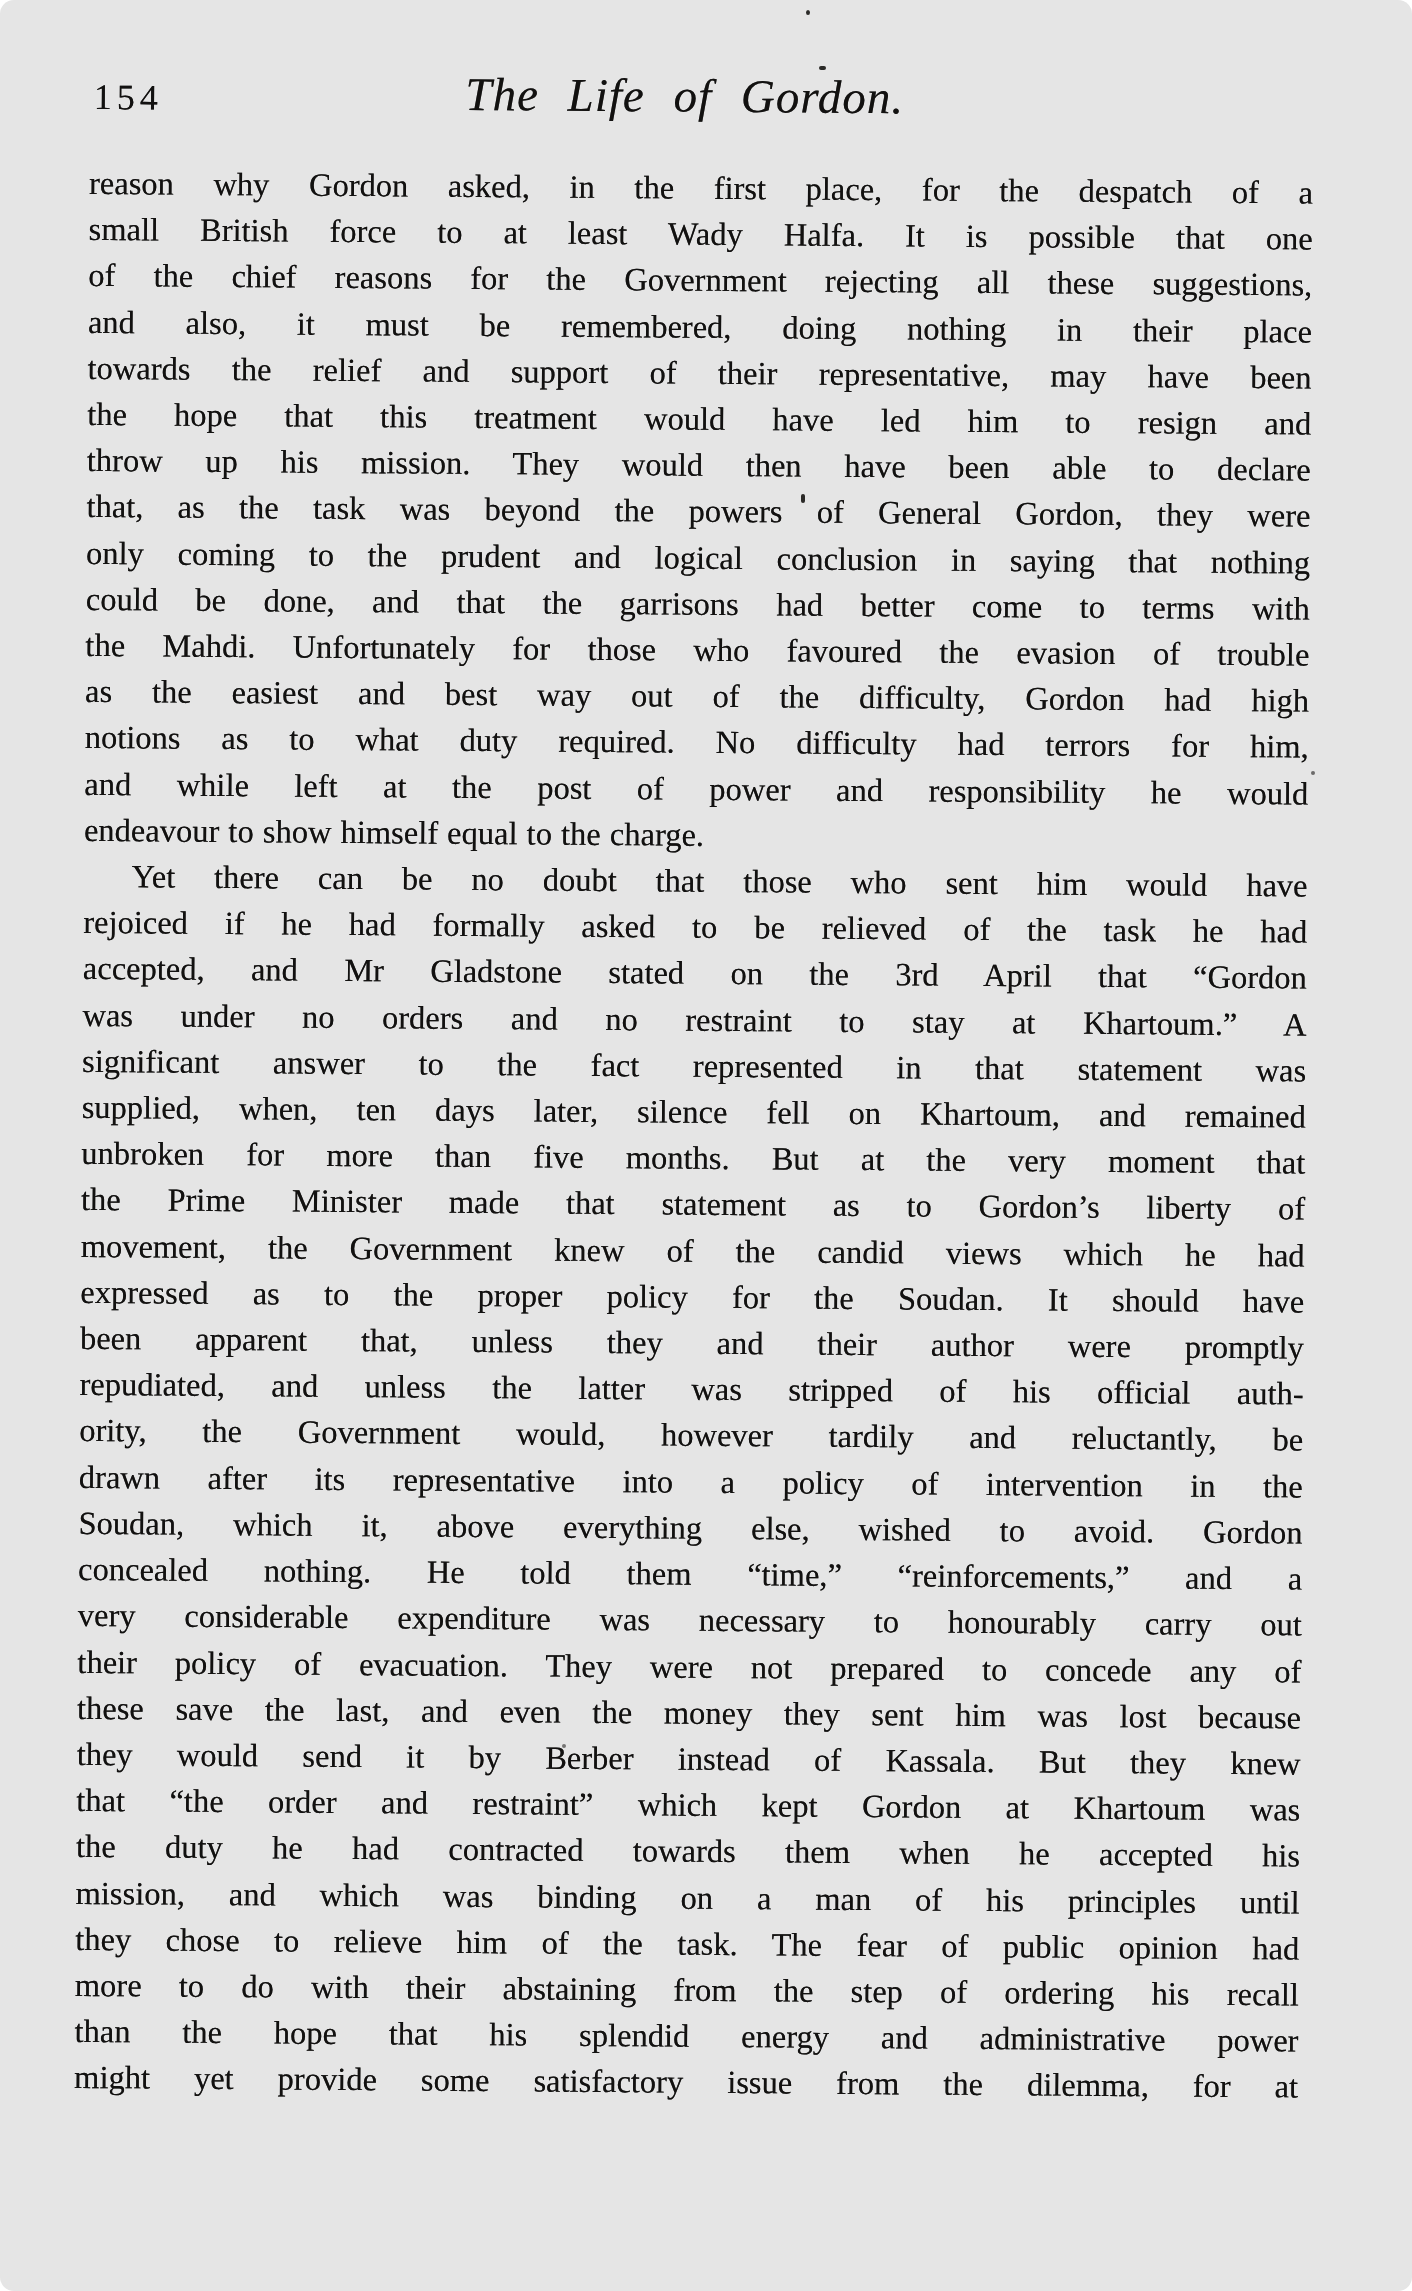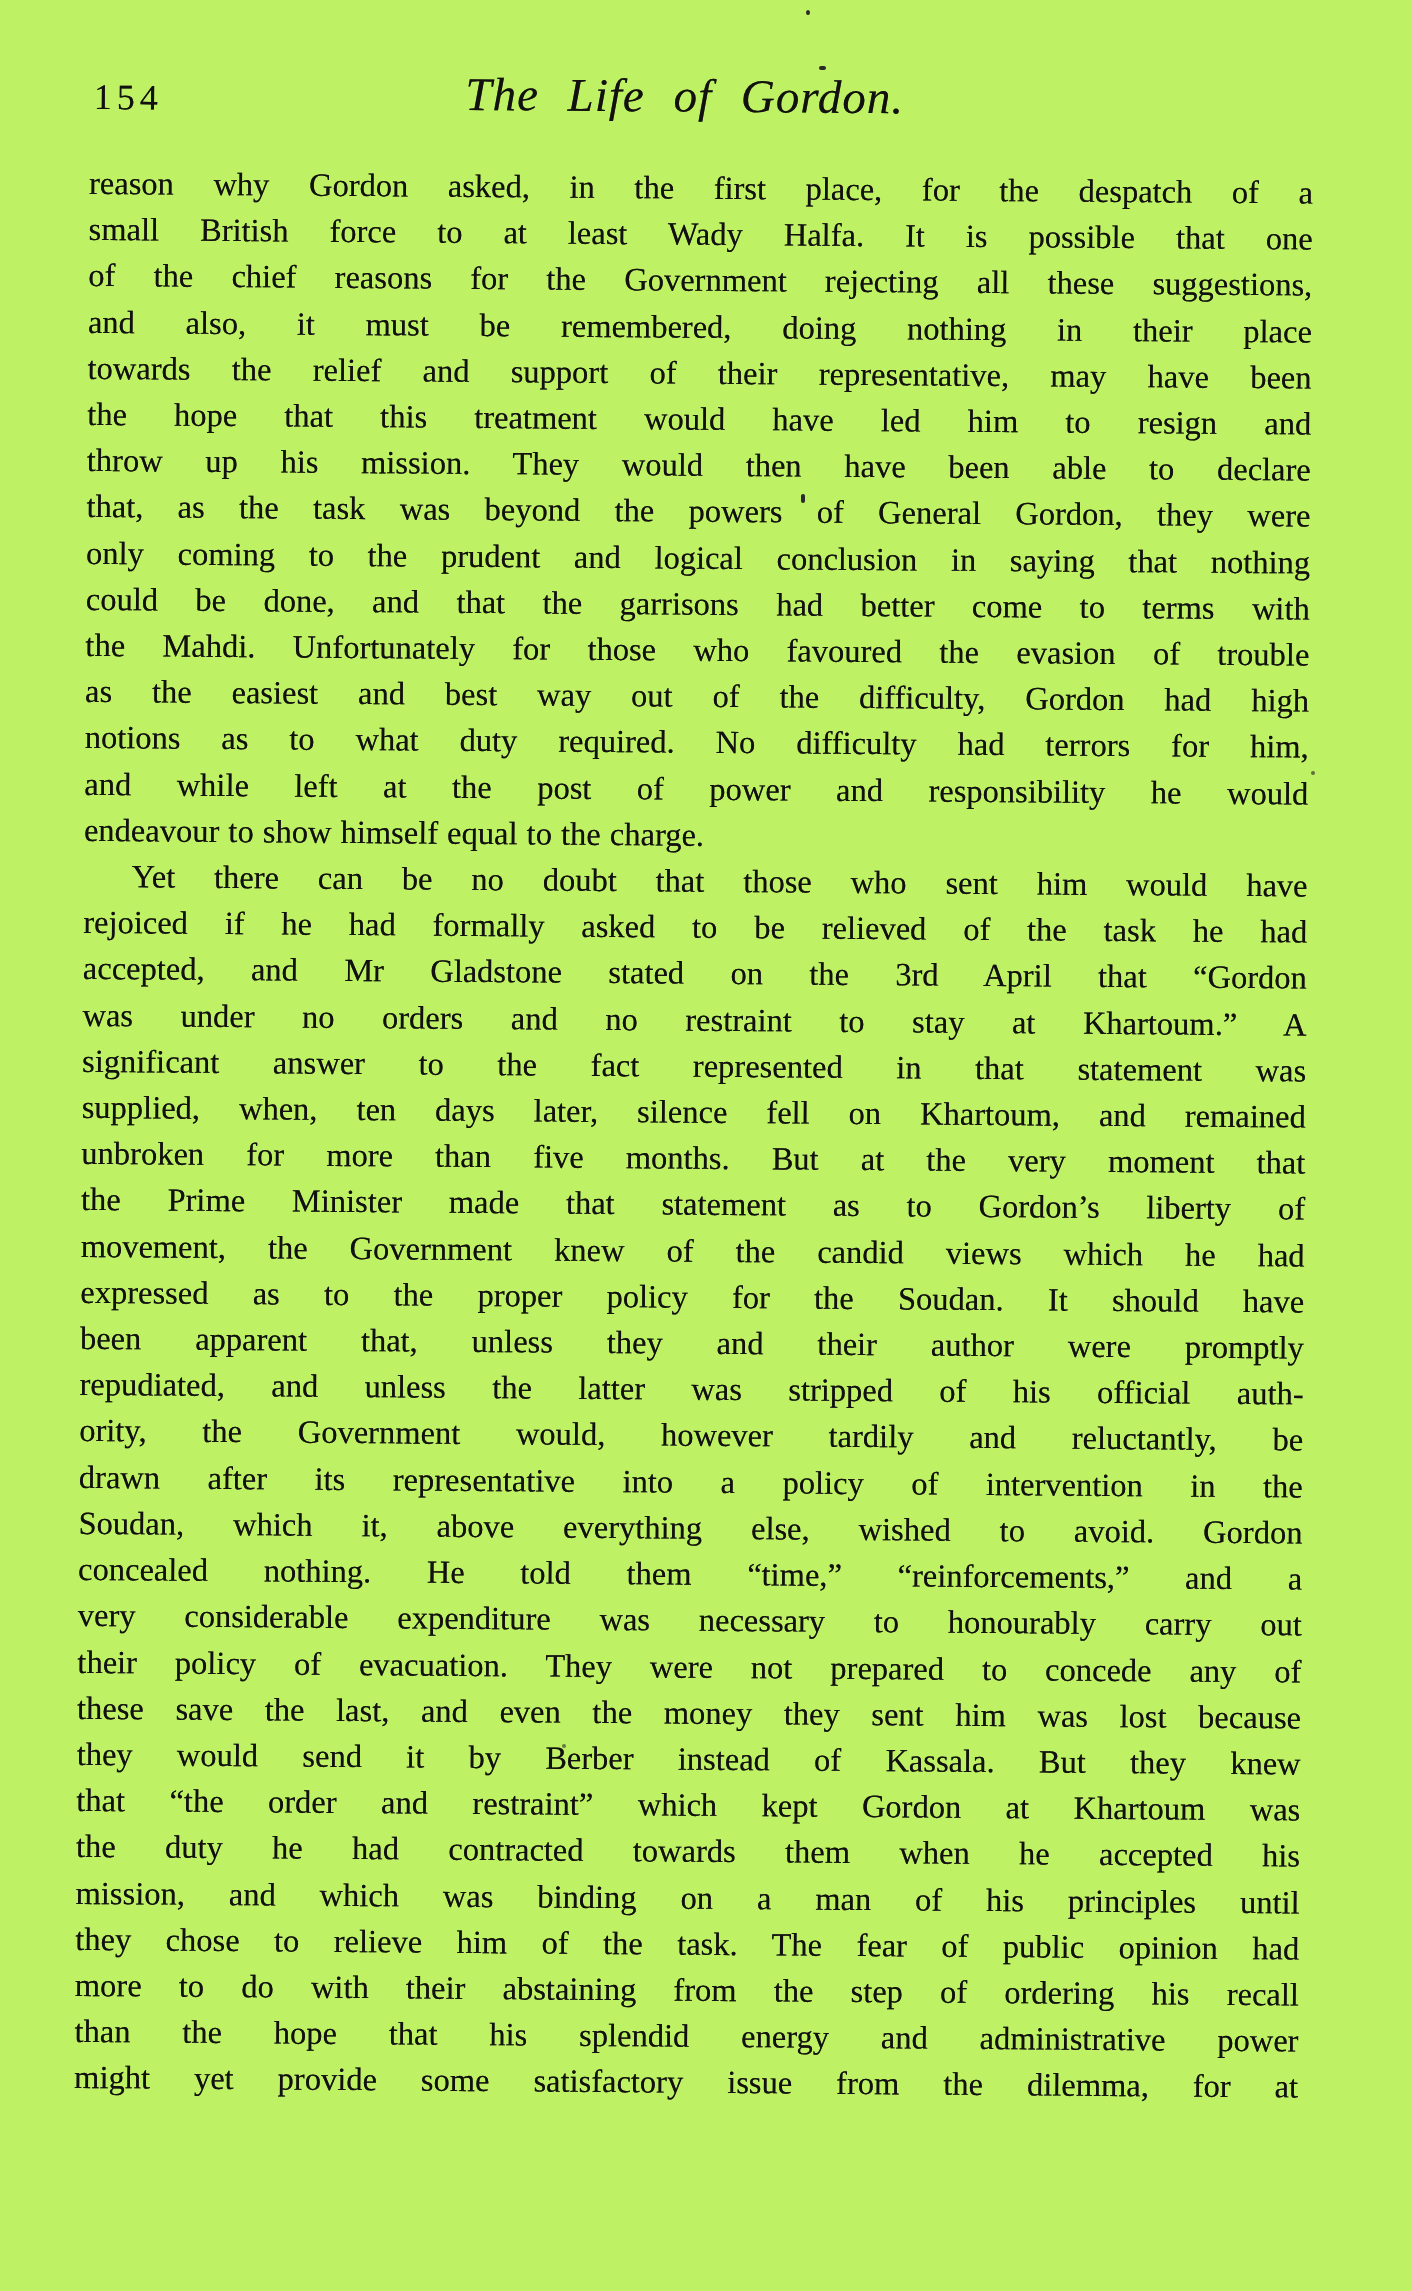--- a/index.html
+++ b/index.html
@@ -1,23 +1,24 @@
 <!DOCTYPE html>
 <html><head>
 <meta charset="utf-8">
 <style>
   html, body { margin: 0; padding: 0; background: #ffffff; }
   .page {
     position: relative;
     width: 1412px;
     height: 2291px;
-    background: #bef264;
+    background: #e5e5e5;
     overflow: hidden;
     font-family: "Liberation Serif", "DejaVu Serif", serif;
     color: #121110;
+    border-radius: 14px;
   }
   .content {
     position: absolute;
     left: 90px;
     top: 64px;
     width: 1224px;
     transform: rotate(0.45deg);
     transform-origin: 0 0;
   }
   .header { position: relative; height: 62px; }

